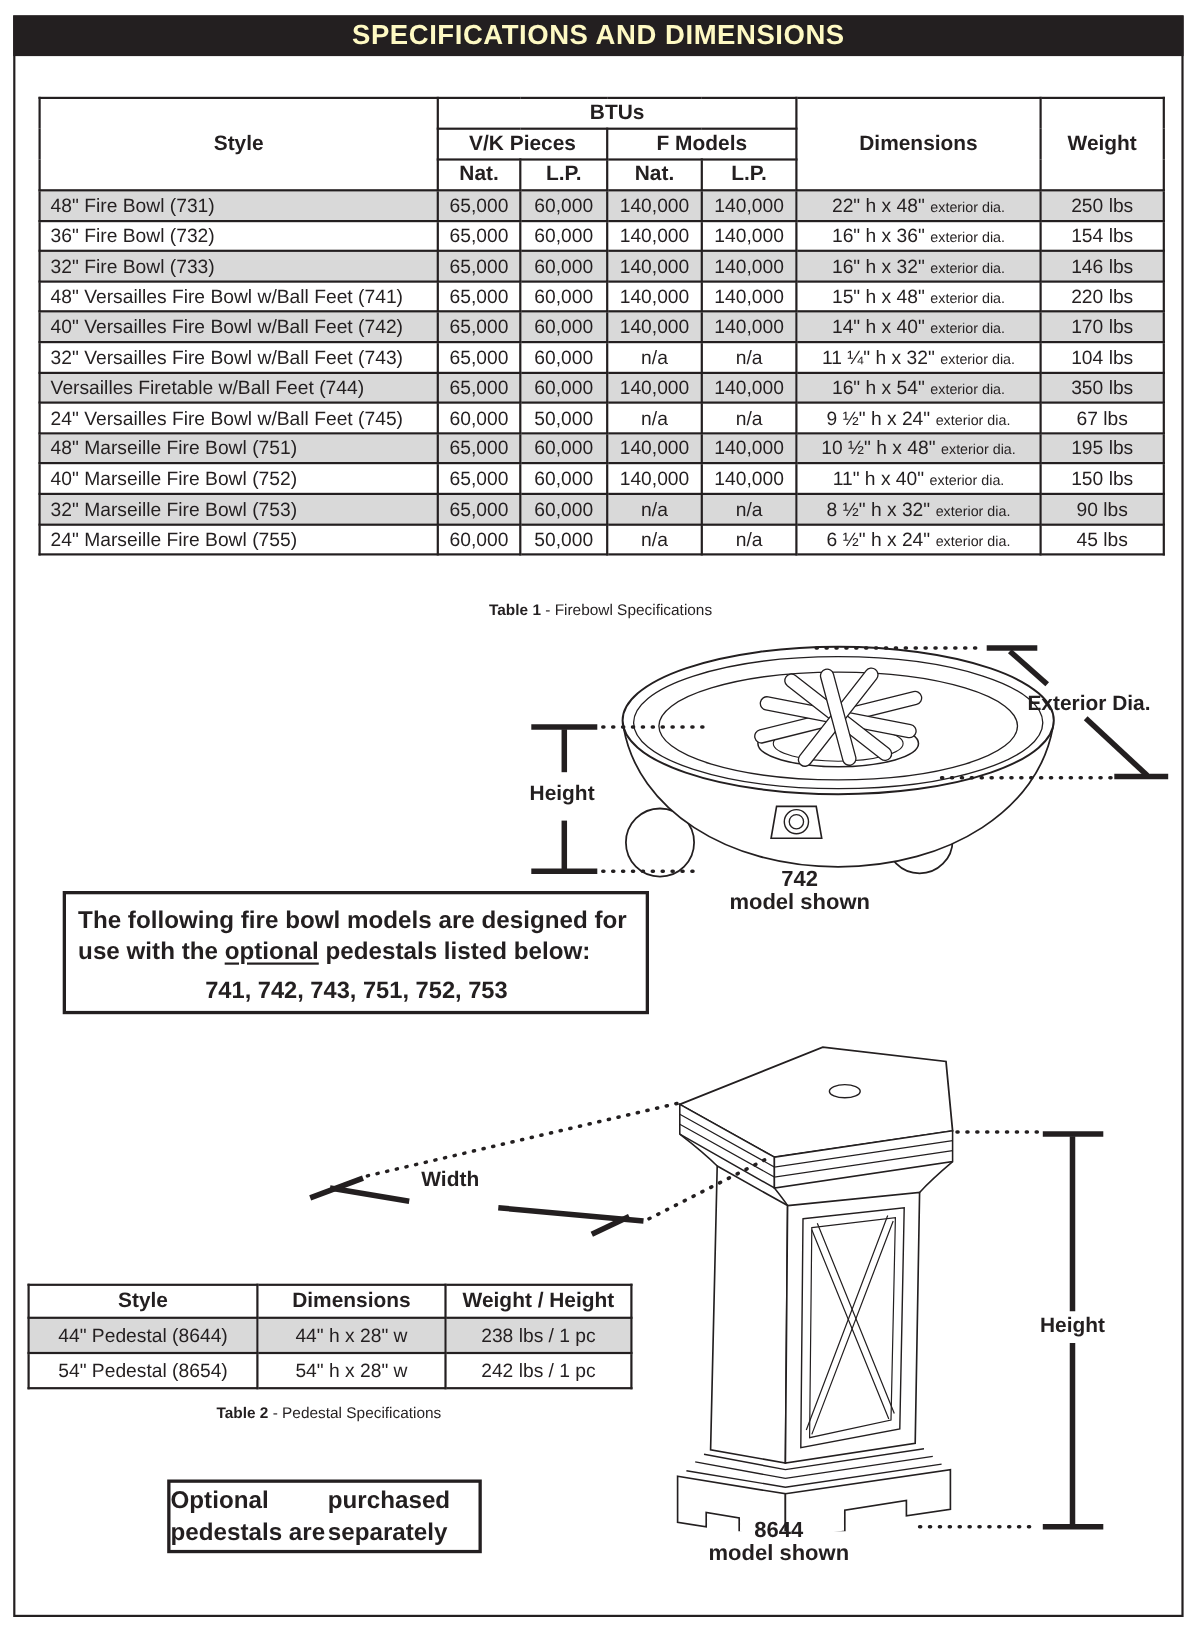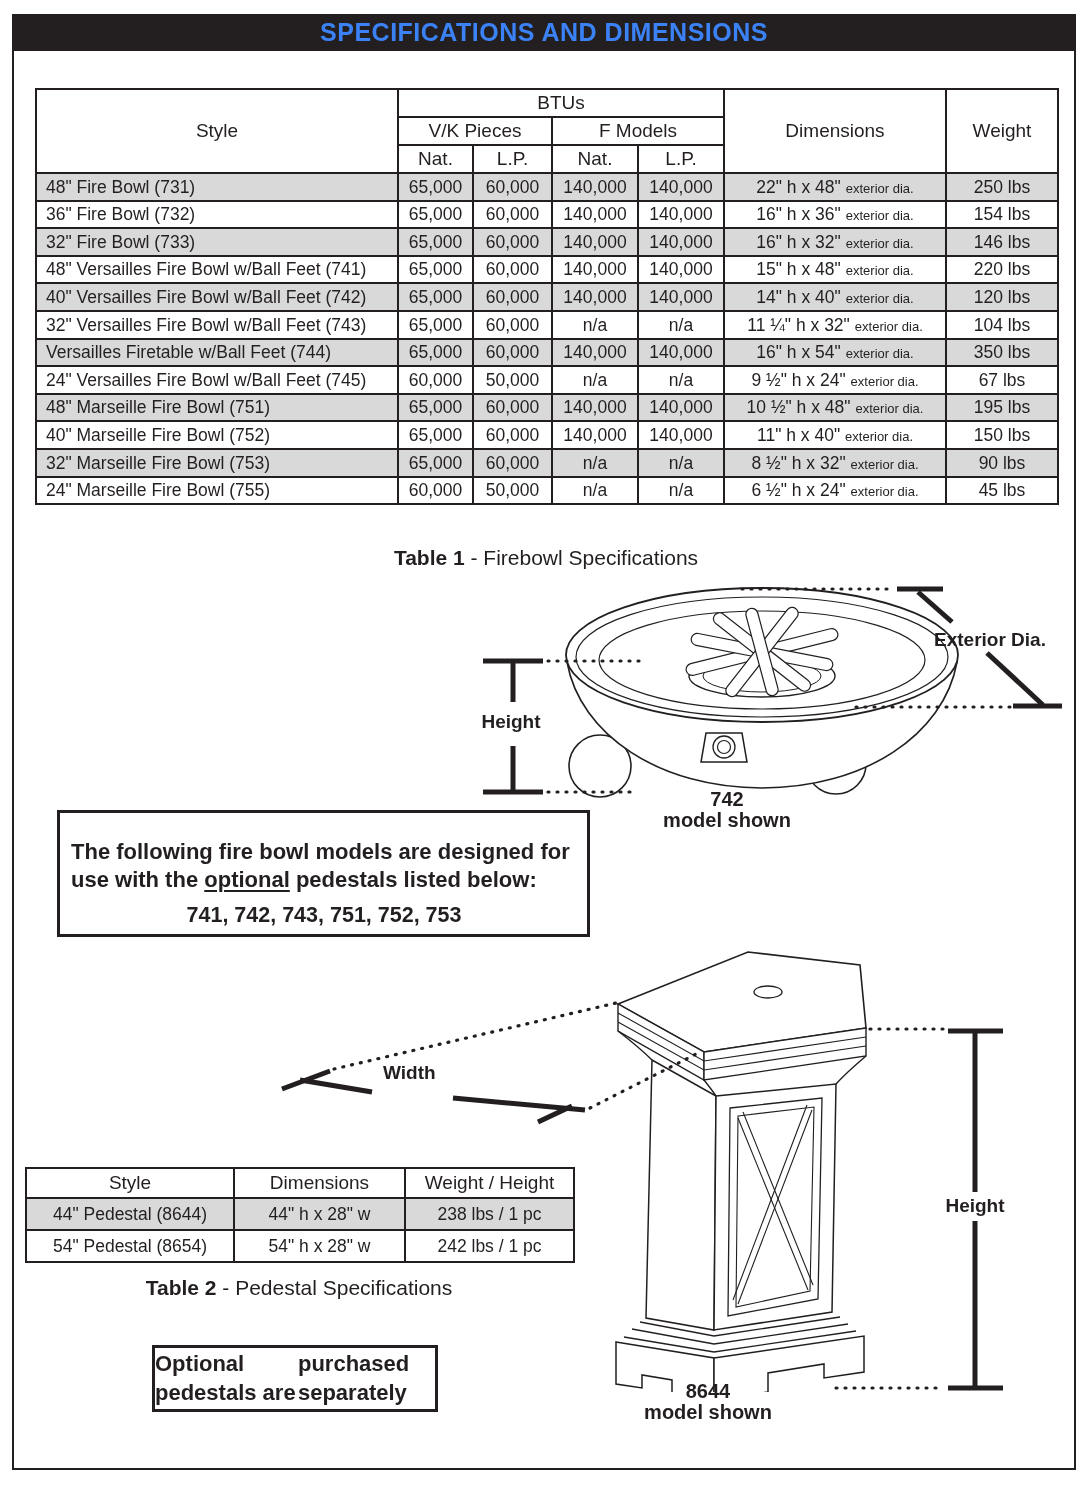--- a/index.html
+++ b/index.html
@@ -8,46 +8,46 @@
     font-family:"Liberation Sans", sans-serif; color:#231f20;
     -webkit-font-smoothing:antialiased;
   }
   .abs { position:absolute; }
 
   
   .page-frame { left:12px; top:14px; width:1060px; height:1452px; border:2px solid #231f20; }
   .title-bar {
     left:12px; top:14px; width:1064px; height:37px; background:#231f20;
     display:flex; align-items:center; justify-content:center;
-    color:#3b82f6; font-weight:bold; font-size:25px; letter-spacing:.5px;
+    color:#fef9c3; font-weight:bold; font-size:25px; letter-spacing:.5px;
   }
 
   
   table.spec { border-collapse:collapse; table-layout:fixed; background:#fff; }
   table.spec th, table.spec td {
     border:2px solid #231f20; padding:0 2px; text-align:center; vertical-align:middle;
     font-size:17.5px; line-height:1.05; overflow:hidden; white-space:nowrap;
   }
-  table.spec th { font-size:19px; font-weight:normal; }
+  table.spec th { font-size:19px; font-weight:bold; }
   #table1 { left:35px; top:88px; width:1022px; }
   #table1 th { height:26px; }
   #table1 td { height:25.6px; }
   #table1 td.style-cell { text-align:left; padding-left:9px; }
   #table2 { left:25px; top:1167px; width:548px; }
   #table2 th { height:28px; }
   #table2 td { height:30px; }
   tr.shaded td { background:#d9d9d9; }
   .dims-suffix { font-size:13px; margin-left:5px; }
 
-  .caption { text-align:center; font-size:21px; }
+  .caption { text-align:center; font-size:14px; }
   .caption b { font-weight:bold; }
 
   
   .note-box { border:3px solid #231f20; background:#fff; font-weight:bold; }
-  #note1 { left:57px; top:810px; width:506px; height:88px; padding:25px 10px 8px 11px; font-size:22px; line-height:1.28; }
+  #note1 { left:57px; top:810px; width:506px; height:88px; padding:10px 10px 8px 11px; font-size:22px; line-height:1.28; }
   #note1 .models-line { text-align:center; margin-top:8px; font-size:21.5px; }
   #note1 .u { text-decoration:underline; text-underline-offset:3px; }
   #note2 { left:152px; top:1345px; width:280px; height:61px; display:flex; flex-direction:row;
            align-items:center; justify-content:center; font-size:22px; line-height:1.3; }
 
   
   .dim-label { font-weight:bold; font-size:19px; white-space:nowrap; }
   .model-caption { font-weight:bold; font-size:20px; line-height:21px; text-align:center; white-space:nowrap; }
 
   svg { display:block; }
@@ -128,21 +128,21 @@
     <td><span>15" h  x  48"</span><span class="dims-suffix">exterior dia.</span></td>
     <td>220 lbs</td>
   </tr>
   <tr class="shaded">
     <td class="style-cell">40" Versailles Fire Bowl w/Ball Feet (742)</td>
     <td>65,000</td>
     <td>60,000</td>
     <td>140,000</td>
     <td>140,000</td>
     <td><span>14" h  x  40"</span><span class="dims-suffix">exterior dia.</span></td>
-    <td>120 lbs</td>
+    <td>170 lbs</td>
   </tr>
   <tr>
     <td class="style-cell">32" Versailles Fire Bowl w/Ball Feet (743)</td>
     <td>65,000</td>
     <td>60,000</td>
     <td>n/a</td>
     <td>n/a</td>
     <td><span>11 ¼" h  x  32"</span><span class="dims-suffix">exterior dia.</span></td>
     <td>104 lbs</td>
   </tr>

